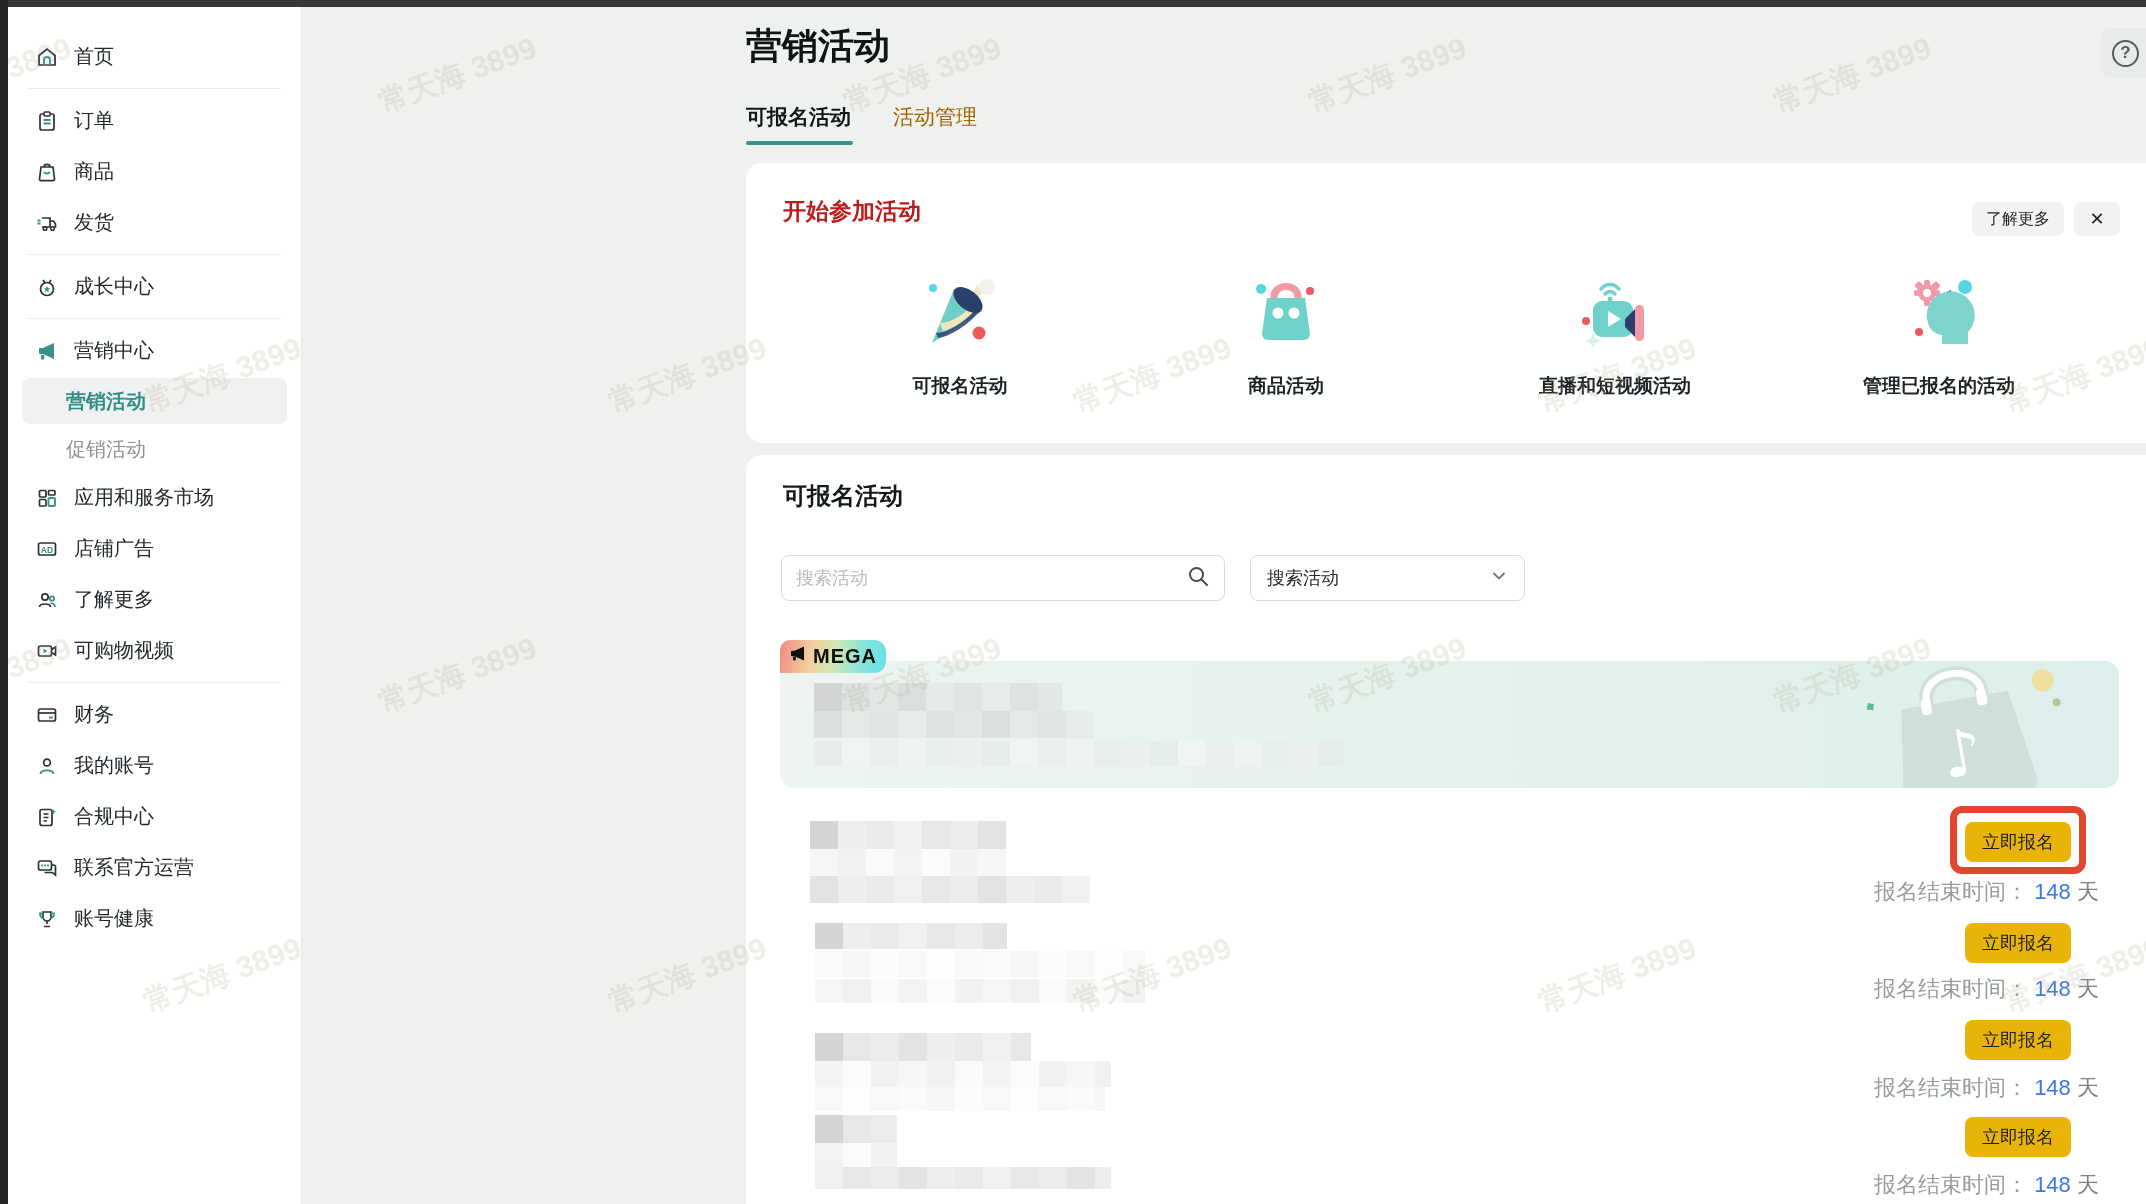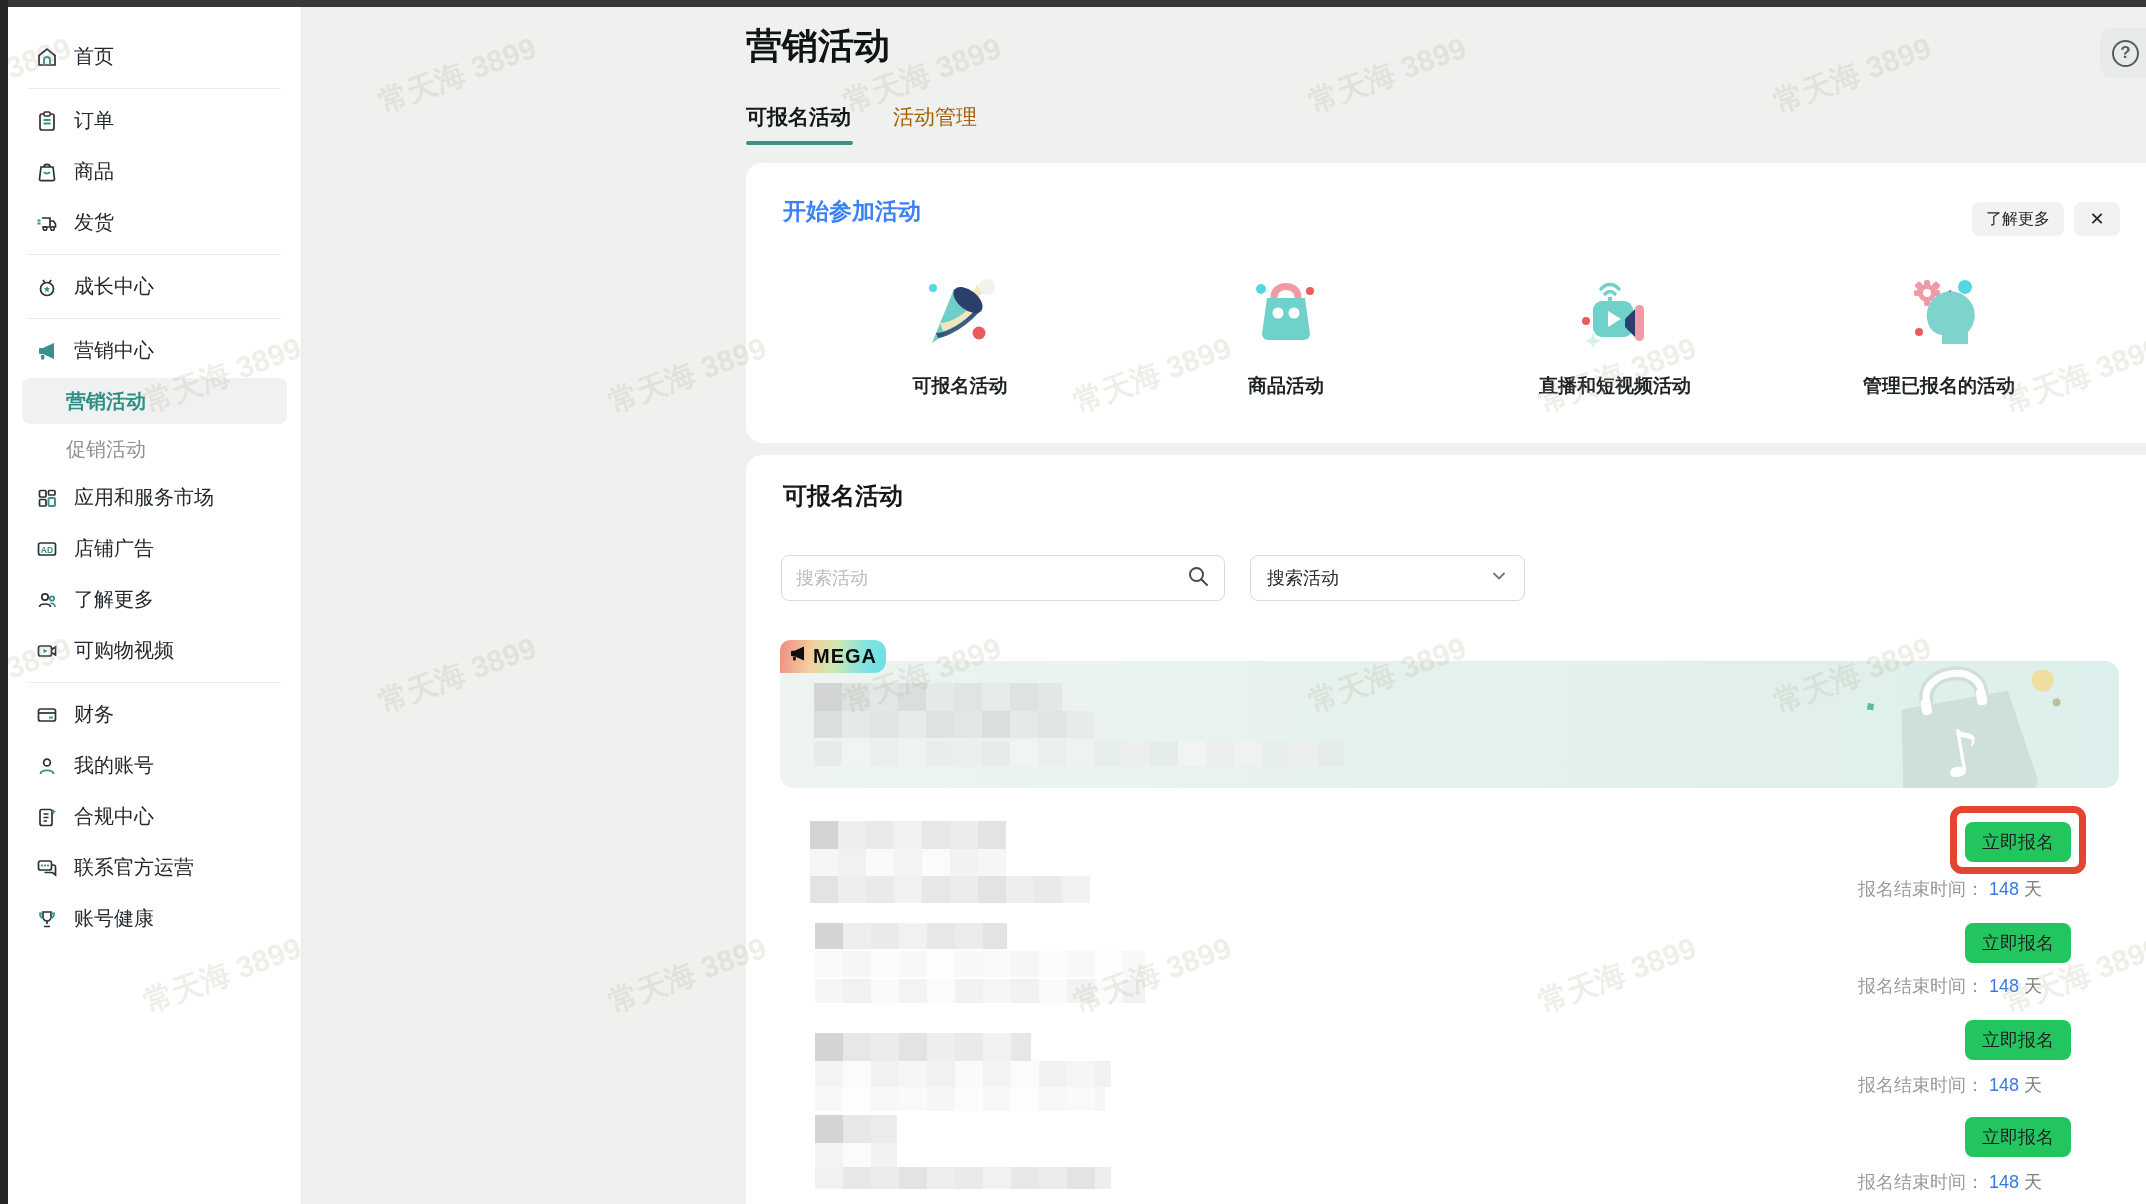--- a/index.html
+++ b/index.html
@@ -26,21 +26,21 @@
   .page-title { position:absolute; left:746px; top:22px; font-size:36px; font-weight:700; color:#101513; z-index:6; }
   .tabs { position:absolute; left:746px; top:103px; display:flex; gap:42px; z-index:6; }
   .tab { font-size:21px; color:#a16207; padding-bottom:14px; position:relative; cursor:pointer; }
   .tab.active { color:#14181a; font-weight:700; }
   .tab.active::after { content:""; position:absolute; left:0; right:-2px; bottom:0; height:4px; border-radius:2px; background:#3a918a; }
 
   .card { position:absolute; left:746px; width:1420px; background:#ffffff; border-radius:16px; z-index:4; }
   .card1 { top:163px; height:280px; }
   .card2 { top:455px; height:920px; }
 
-  .card1-title { position:absolute; left:37px; top:33px; font-size:23px; font-weight:700; color:#3b82f6; }
+  .card1-title { position:absolute; left:37px; top:33px; font-size:23px; font-weight:700; color:#b91c1c; }
   .btn-gray { position:absolute; top:39px; height:34px; background:#f1f2f1; border-radius:8px; border:none; font-size:16px; color:#22272a; display:flex; align-items:center; justify-content:center; cursor:pointer; font-family:inherit; }
   .btn-learn { left:1226px; width:92px; }
   .btn-close { left:1328px; width:46px; font-size:18px; }
 
   .shortcut { position:absolute; top:108px; width:220px; display:flex; flex-direction:column; align-items:center; cursor:pointer; }
   .shortcut .label { margin-top:14px; font-size:19px; font-weight:600; color:#1d2225; white-space:nowrap; }
 
   .card2-title { position:absolute; left:37px; top:25px; font-size:24px; font-weight:700; color:#14181a; }
 
   .search-box { position:absolute; left:35px; top:100px; width:444px; height:46px; border:1px solid #d9dcda; border-radius:8px; background:#fff; display:flex; align-items:center; padding:0 14px; }
@@ -48,23 +48,23 @@
   .search-box input::placeholder { color:#b8bdba; }
   .select-box { position:absolute; left:504px; top:100px; width:275px; height:46px; border:1px solid #d9dcda; border-radius:8px; background:#fff; display:flex; align-items:center; justify-content:space-between; padding:0 16px; font-size:18px; color:#272b29; cursor:pointer; }
 
   .mega-badge { position:absolute; left:34px; top:185px; width:106px; height:33px; z-index:3; border-radius:10px 12px 12px 0; display:flex; align-items:center; justify-content:center; gap:6px; background:linear-gradient(100deg,#ef8b81 0%,#f3cf9e 30%,#cfe8b4 52%,#83e3de 78%,#67e0e6 100%); font-weight:800; font-size:20px; color:#0d0d0d; letter-spacing:1px; }
   .banner { position:absolute; left:34px; top:206px; width:1339px; height:127px; border-radius:14px; background:linear-gradient(90deg,#edf4f1 0%,#e4f1ec 55%,#ddefec 100%); overflow:hidden; }
   .banner svg.bag { position:absolute; right:24px; top:-6px; }
 
   .mosaic { position:absolute; overflow:hidden; }
   .mosaic i { position:absolute; top:0; bottom:0; }
 
-  .cta-btn { position:absolute; left:1219px; width:106px; height:40px; background:#22c55e; border:none; border-radius:8px; font-size:18px; font-weight:500; color:#1c2123; cursor:pointer; font-family:inherit; }
+  .cta-btn { position:absolute; left:1219px; width:106px; height:40px; background:#eab308; border:none; border-radius:8px; font-size:18px; font-weight:500; color:#1c2123; cursor:pointer; font-family:inherit; }
   .hl-box { position:absolute; left:1204px; top:351px; width:136px; height:68px; border:7px solid #e2462e; border-radius:12px; z-index:5; pointer-events:none; }
-  .row-meta { position:absolute; left:1084px; width:240px; text-align:center; font-size:18px; color:#969c99; white-space:nowrap; }
+  .row-meta { position:absolute; left:1128px; width:240px; text-align:left; font-size:22px; color:#969c99; white-space:nowrap; }
   .row-meta .days { color:#3b79e0; }
   .row-meta .unit { color:#7c827f; }
 
   .help-fab { position:absolute; left:2100px; top:28px; width:56px; height:50px; background:#e9ebe9; border-radius:12px 0 0 12px; display:flex; align-items:center; padding-left:12px; z-index:20; cursor:pointer; }
   .help-circle { width:27px; height:27px; border:2px solid #565d5a; border-radius:50%; display:flex; align-items:center; justify-content:center; font-size:17px; font-weight:700; color:#565d5a; }
 </style>
 </head>
 <body>
 
 <div class="edge-top"></div>

